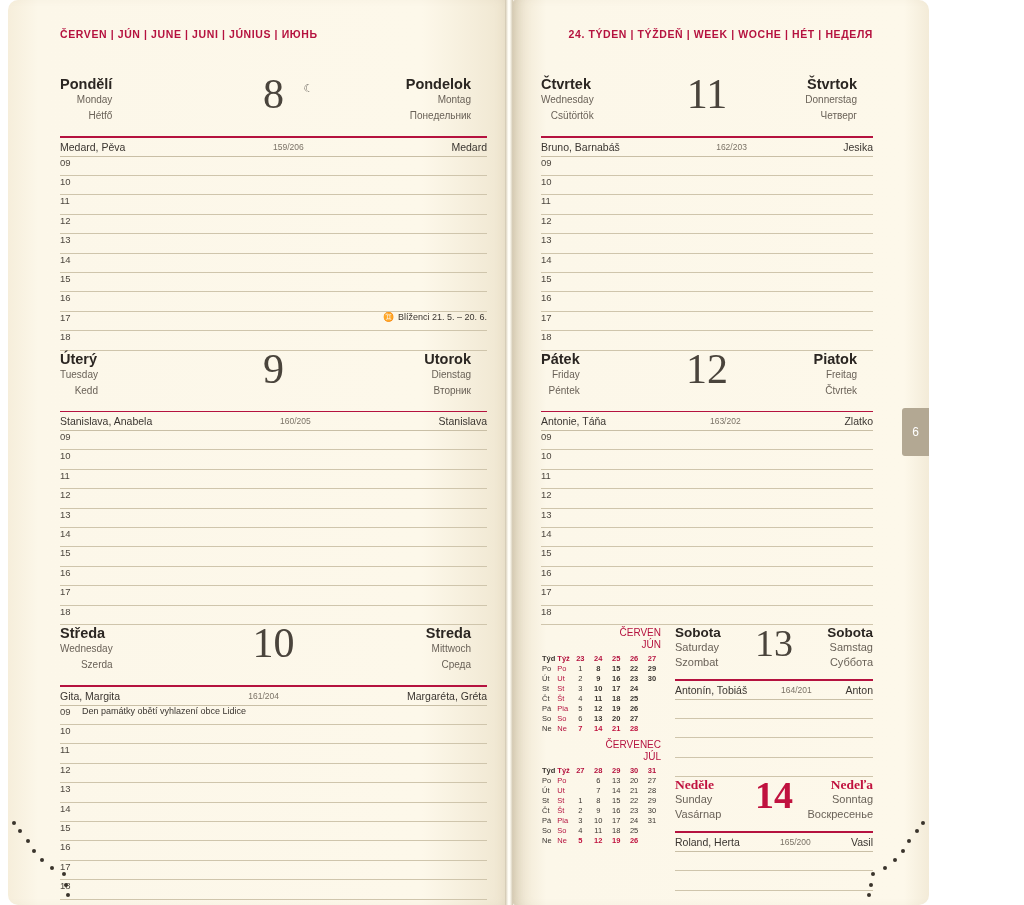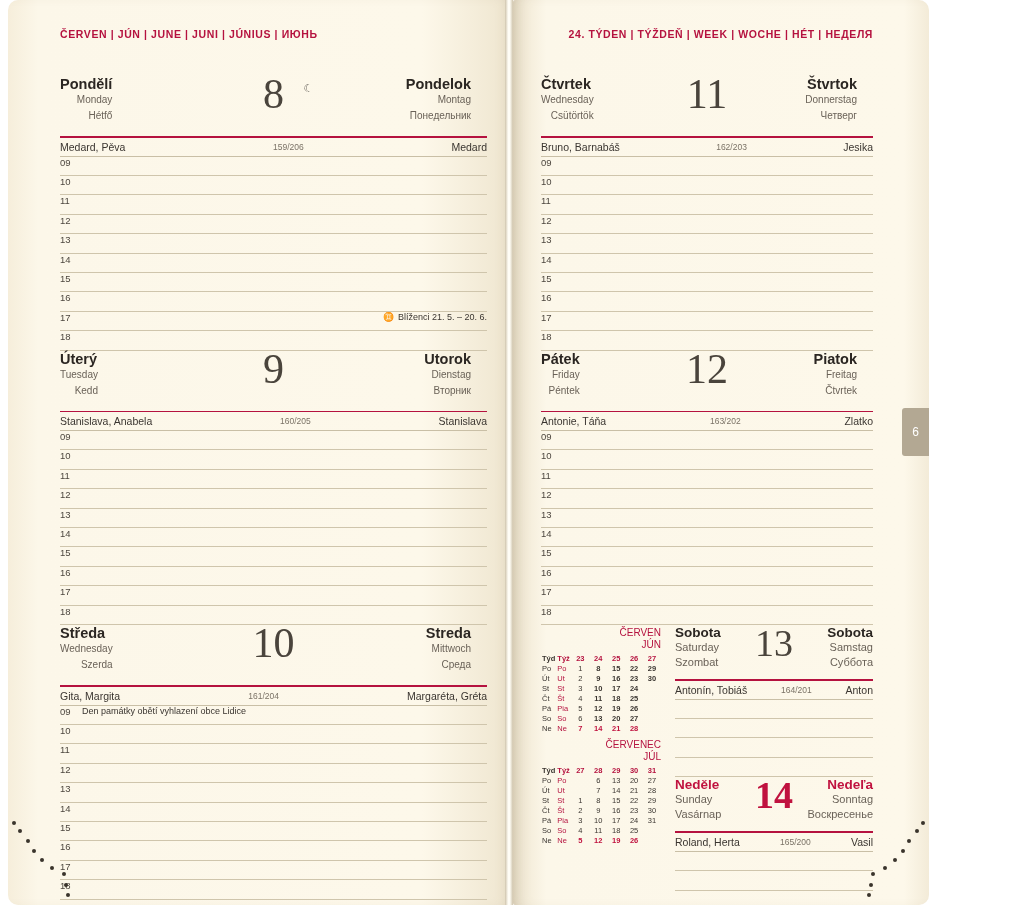--- a/index.html
+++ b/index.html
@@ -86,21 +86,21 @@
   .mini td.lbl2{color:#b5123f;text-align:left;width:13px;}
   .mini tr.head td{font-weight:bold;}
   .mini td.wknum{color:#b5123f;}
   .mini td.red{color:#c0123f;font-weight:bold;}
   .mini td.b{font-weight:bold;}
 
   .we-head{position:relative;height:52px;}
   .we-names-l{position:absolute;left:0;top:0;line-height:15px;}
   .we-names-r{position:absolute;right:0;top:0;line-height:15px;text-align:right;}
   .we-n1{font-size:13.5px;font-weight:bold;color:#2b2622;}
-  .we-n1.red{color:#c0123f;}
+  .we-n1.red{color:#c0123f;font-family:Liberation Serif, serif;}
   .we-n2,.we-n3{font-size:11px;color:#6a6258;}
   .we-big{position:absolute;left:50%;top:-4px;transform:translateX(-50%);
     font-size:38px;color:#4a443c;font-weight:300;font-family:"Liberation Serif",serif;}
   .we-big.red{color:#c0123f;font-weight:bold;}
 
   .tab{
     position:absolute;right:0;top:408px;width:27px;height:48px;
     background:#b3a893;border-radius:3px 0 0 3px;
     color:#ffffff;font-size:12px;display:flex;align-items:center;justify-content:center;
   }

